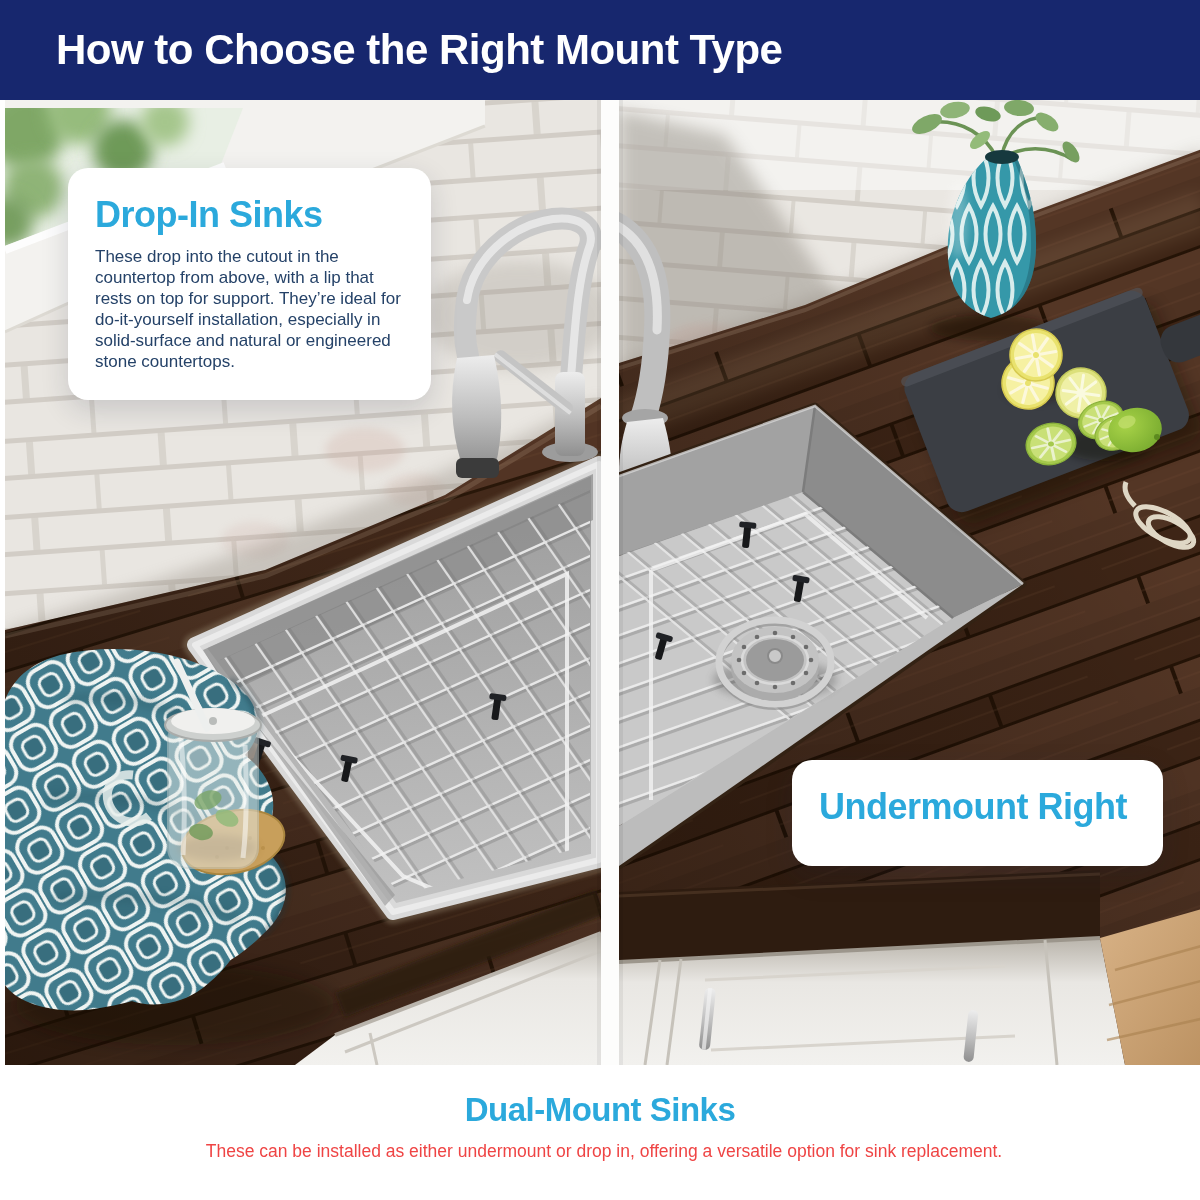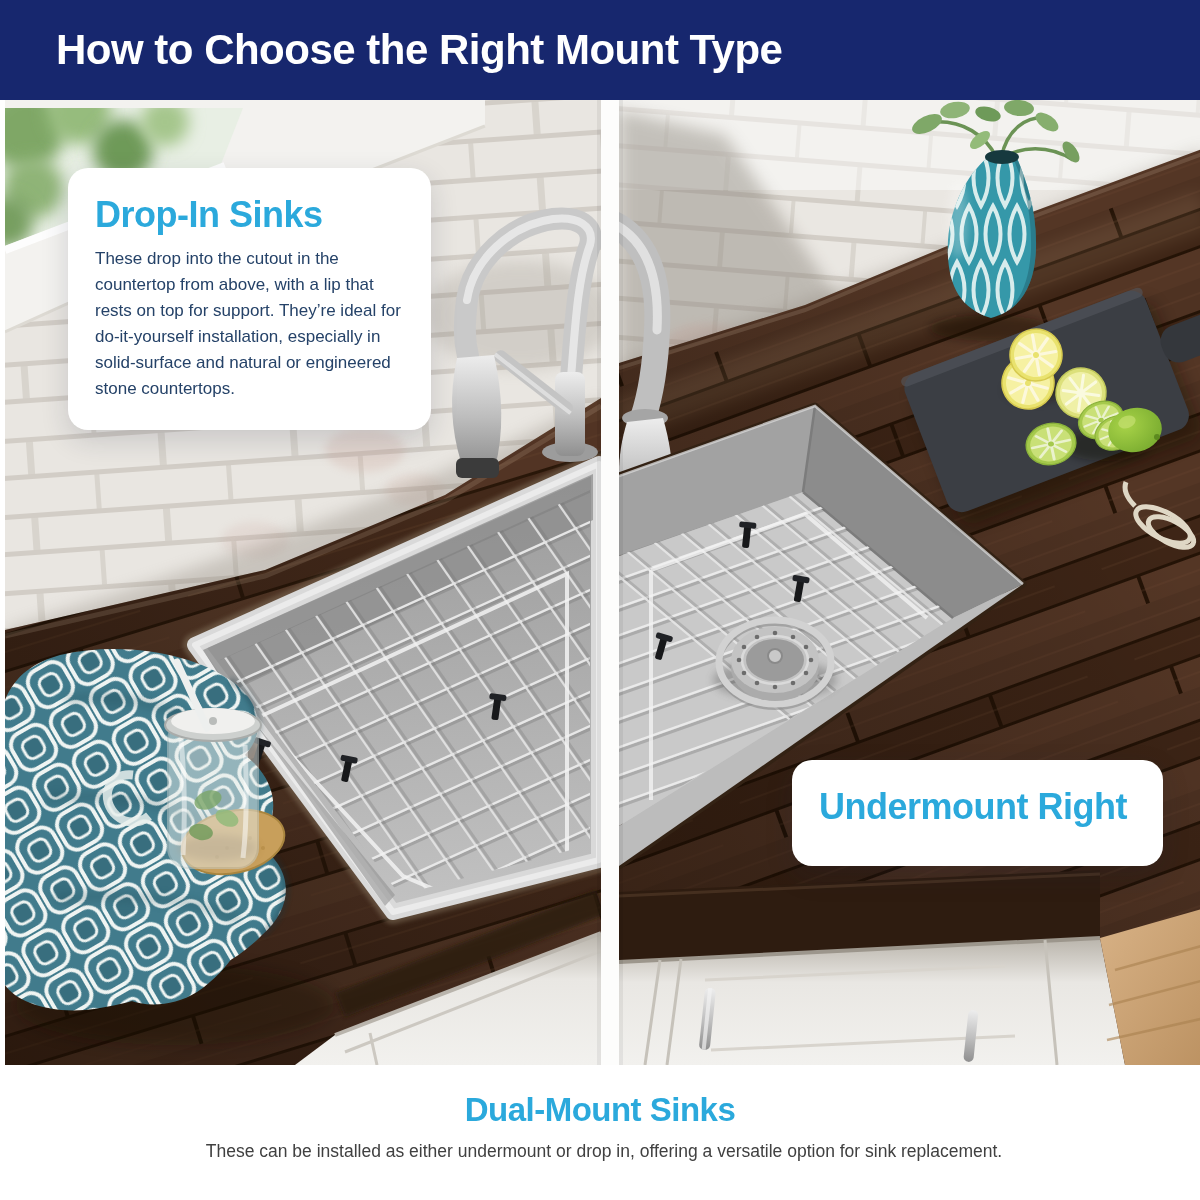--- a/index.html
+++ b/index.html
@@ -6,26 +6,26 @@
   .page{position:relative;width:1200px;height:1200px;overflow:hidden;background:#fff;
         font-family:"Liberation Sans",sans-serif;}
   .header{position:absolute;left:0;top:0;width:1200px;height:100px;background:#17276E;
           display:flex;align-items:center;}
   .header h1{margin:0 0 0 56px;color:#fff;font-size:42px;font-weight:bold;letter-spacing:-0.5px;}
   .photo{position:absolute;left:5px;top:100px;width:1200px;height:965px;}
   .photo svg{position:absolute;left:0;top:0;}
   .card{position:absolute;background:#fff;border-radius:20px;
         box-shadow:0 10px 28px rgba(30,35,60,.16);padding:26px 26px 28px 27px;}
   .card h2{margin:0 0 10px 0;color:#2BA9DC;font-size:36px;font-weight:bold;letter-spacing:-0.5px;}
-  .card p{margin:0;color:#254268;font-size:17px;line-height:26px;font-weight:500;}
+  .card p{margin:0;color:#254268;font-size:17px;line-height:21px;font-weight:500;}
   .card-dropin{left:63px;top:68px;width:310px;}
   .card-under{left:787px;top:660px;width:318px;}
   .footer{position:absolute;left:0;top:1065px;width:1200px;height:98px;background:#fff;text-align:center;}
   .footer h2{margin:26px 0 0 0;color:#2BA9DC;font-size:33px;font-weight:bold;letter-spacing:-0.5px;}
-  .footer p{margin:12px 0 0 8px;color:#404040;font-size:17.5px;font-weight:500;}
+  .footer p{margin:12px 0 0 8px;color:#ef4444;font-size:17.5px;font-weight:500;}
 </style>
 </head>
 <body>
 
 <div class="page">
 
   <div class="header">
     <h1>How to Choose the Right Mount Type</h1>
   </div>
 

